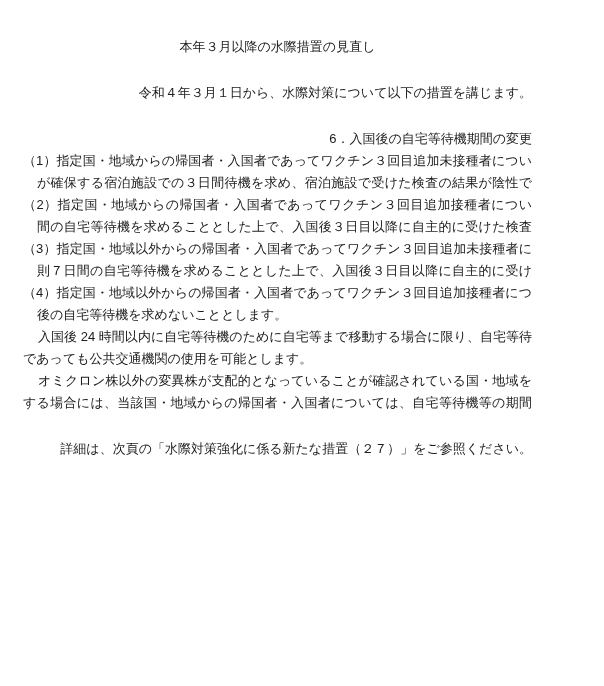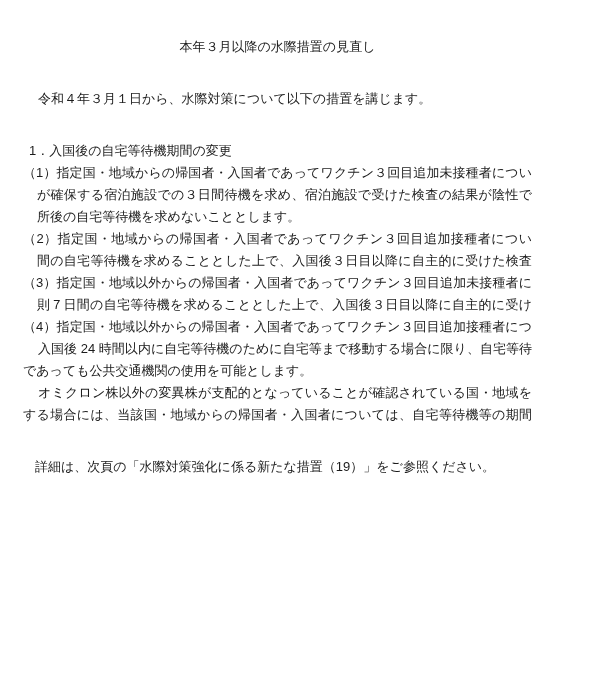--- a/index.html
+++ b/index.html
@@ -29,52 +29,53 @@
     text-align: justify;
     text-align-last: justify;
     overflow: hidden;
     height: 22px;
   }
   .center {
     text-align: center;
     white-space: normal;
   }
   .gap {
-    margin-top: 30px;
+    margin-top: 24px;
+    text-align: right;
   }
   .heading   { padding-left: 6px; }
   .item-cont { padding-left: 14px; }
   .para-first{ padding-left: 15px; }
   .footer-ln { padding-left: 12px; }
 </style>
 </head>
 <body>
 
 <div class="page">
 
   <div class="ln center">本年３月以降の水際措置の見直し</div>
 
   <div class="ln para-first gap">令和４年３月１日から、水際対策について以下の措置を講じます。</div>
 
-  <div class="ln heading gap">1．入国後の自宅等待機期間の変更</div>
+  <div class="ln heading gap">6．入国後の自宅等待機期間の変更</div>
 
   <div class="ln fill">（1）指定国・地域からの帰国者・入国者であってワクチン３回目追加未接種者について、検疫所</div>
   <div class="ln fill item-cont">が確保する宿泊施設での３日間待機を求め、宿泊施設で受けた検査の結果が陰性であれば、退</div>
-  <div class="ln item-cont">所後の自宅等待機を求めないこととします。</div>
 
   <div class="ln fill">（2）指定国・地域からの帰国者・入国者であってワクチン３回目追加接種者について、原則７日</div>
   <div class="ln fill item-cont">間の自宅等待機を求めることとした上で、入国後３日目以降に自主的に受けた検査の結果が陰</div>
 
   <div class="ln fill">（3）指定国・地域以外からの帰国者・入国者であってワクチン３回目追加未接種者について、原</div>
   <div class="ln fill item-cont">則７日間の自宅等待機を求めることとした上で、入国後３日目以降に自主的に受けた検査の結</div>
 
   <div class="ln fill">（4）指定国・地域以外からの帰国者・入国者であってワクチン３回目追加接種者について、入国</div>
+  <div class="ln item-cont">後の自宅等待機を求めないこととします。</div>
 
   <div class="ln fill para-first">入国後 24 時間以内に自宅等待機のために自宅等まで移動する場合に限り、自宅等待機期間中</div>
   <div class="ln">であっても公共交通機関の使用を可能とします。</div>
 
   <div class="ln fill para-first">オミクロン株以外の変異株が支配的となっていることが確認されている国・地域を別途指定</div>
   <div class="ln fill">する場合には、当該国・地域からの帰国者・入国者については、自宅等待機等の期間を 14 日間</div>
 
 
-  <div class="ln footer-ln gap">詳細は、次頁の「水際対策強化に係る新たな措置（19）」をご参照ください。</div>
+  <div class="ln footer-ln gap">詳細は、次頁の「水際対策強化に係る新たな措置（２７）」をご参照ください。</div>
 
 </div>
 
 </body></html>

